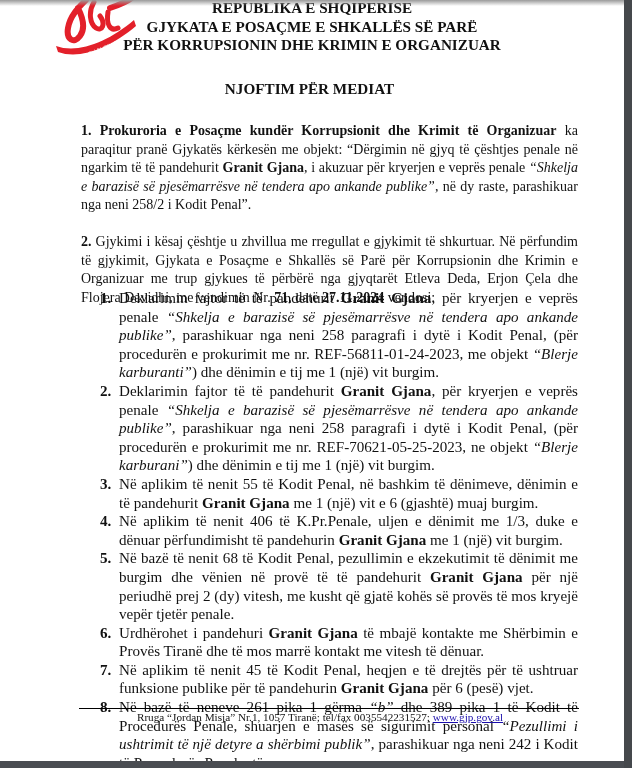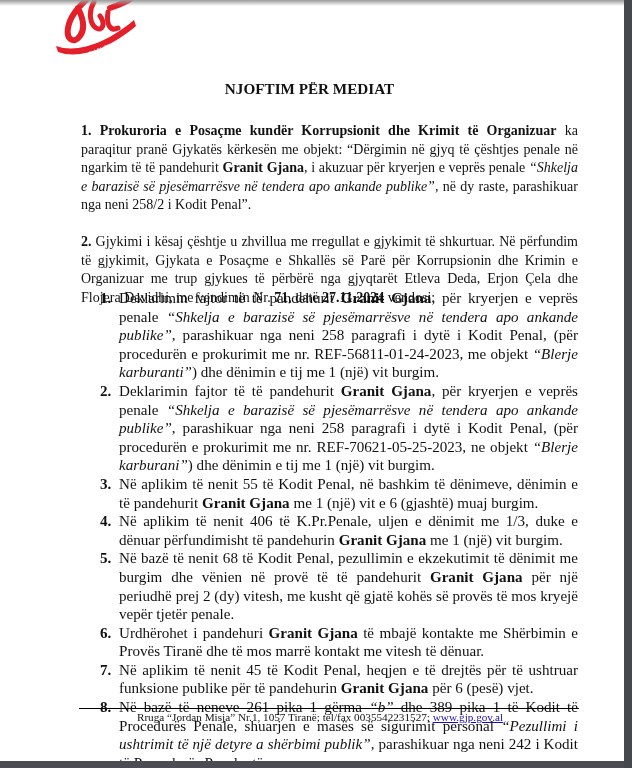--- a/index.html
+++ b/index.html
@@ -72,20 +72,25 @@
     <g fill="none" stroke="#e3202a" stroke-linecap="round">
       <path d="M38 6 C30 14, 22 22, 20 34 C18 46, 26 50, 32 42 C38 34, 34 22, 30 14" stroke-width="6"></path>
       <path d="M46 8 C40 18, 42 30, 48 34 C54 38, 58 30, 52 22" stroke-width="5"></path>
       <path d="M62 14 C74 10, 82 6, 86 2" stroke-width="6"></path>
       <path d="M60 18 C58 30, 62 38, 70 34" stroke-width="5"></path>
     </g>
     <path d="M8 52 C30 60, 60 48, 86 26 L88 32 C62 54, 32 66, 10 58 Z" fill="#e3202a"></path>
     <text x="22" y="59" font-size="5" fill="#ffffff" font-family="Liberation Sans, sans-serif" transform="rotate(-22 46 52)">VJETORI I CLIRIMIT</text>
   </svg>
 
+  <div class="header">
+    <div>REPUBLIKA E SHQIPERISE</div>
+    <div>GJYKATA E POSAÇME E SHKALLËS SË PARË</div>
+    <div>PËR KORRUPSIONIN DHE KRIMIN E ORGANIZUAR</div>
+  </div>
 
   <div class="title">NJOFTIM PËR MEDIAT</div>
 
   <div class="body-text p1"><b>1.</b> <b>Prokuroria e Posaçme kundër Korrupsionit dhe Krimit të Organizuar</b><span> ka paraqitur pranë Gjykatës kërkesën me objekt: “Dërgimin në gjyq të çështjes penale në ngarkim të të pandehurit </span><b>Granit Gjana</b><span>, i akuzuar për kryerjen e veprës penale </span><i>“Shkelja e barazisë së pjesëmarrësve në tendera apo ankande publike”</i><span>, në dy raste, parashikuar nga neni 258/2 i Kodit Penal”.</span></div>
 
   <div class="body-text p2"><b>2.</b><span> Gjykimi i kësaj çështje u zhvillua me rregullat e gjykimit të shkurtuar. Në përfundim të gjykimit, Gjykata e Posaçme e Shkallës së Parë për Korrupsionin dhe Krimin e Organizuar me trup gjykues të përbërë nga gjyqtarët Etleva Deda, Erjon Çela dhe Flojera Davidhi, me vendimin Nr. </span><b>71</b><span>, datë </span><b>27.11.2024</b><span> vendosi:</span></div>
 
   <div class="list">
     <div class="li"><span class="num">1.</span><span>Deklarimin fajtor të të pandehurit </span><b>Granit Gjana</b><span>, për kryerjen e veprës penale </span><i>“Shkelja e barazisë së pjesëmarrësve në tendera apo ankande publike”</i><span>, parashikuar nga neni 258 paragrafi i dytë i Kodit Penal, (për procedurën e prokurimit me nr. REF-56811-01-24-2023, me objekt </span><i>“Blerje karburanti”</i><span>) dhe dënimin e tij me 1 (një) vit burgim.</span></div>
     <div class="li"><span class="num">2.</span><span>Deklarimin fajtor të të pandehurit </span><b>Granit Gjana</b><span>, për kryerjen e veprës penale </span><i>“Shkelja e barazisë së pjesëmarrësve në tendera apo ankande publike”</i><span>, parashikuar nga neni 258 paragrafi i dytë i Kodit Penal, (për procedurën e prokurimit me nr. REF-70621-05-25-2023, ne objekt </span><i>“Blerje karburani”</i><span>) dhe dënimin e tij me 1 (një) vit burgim.</span></div>

